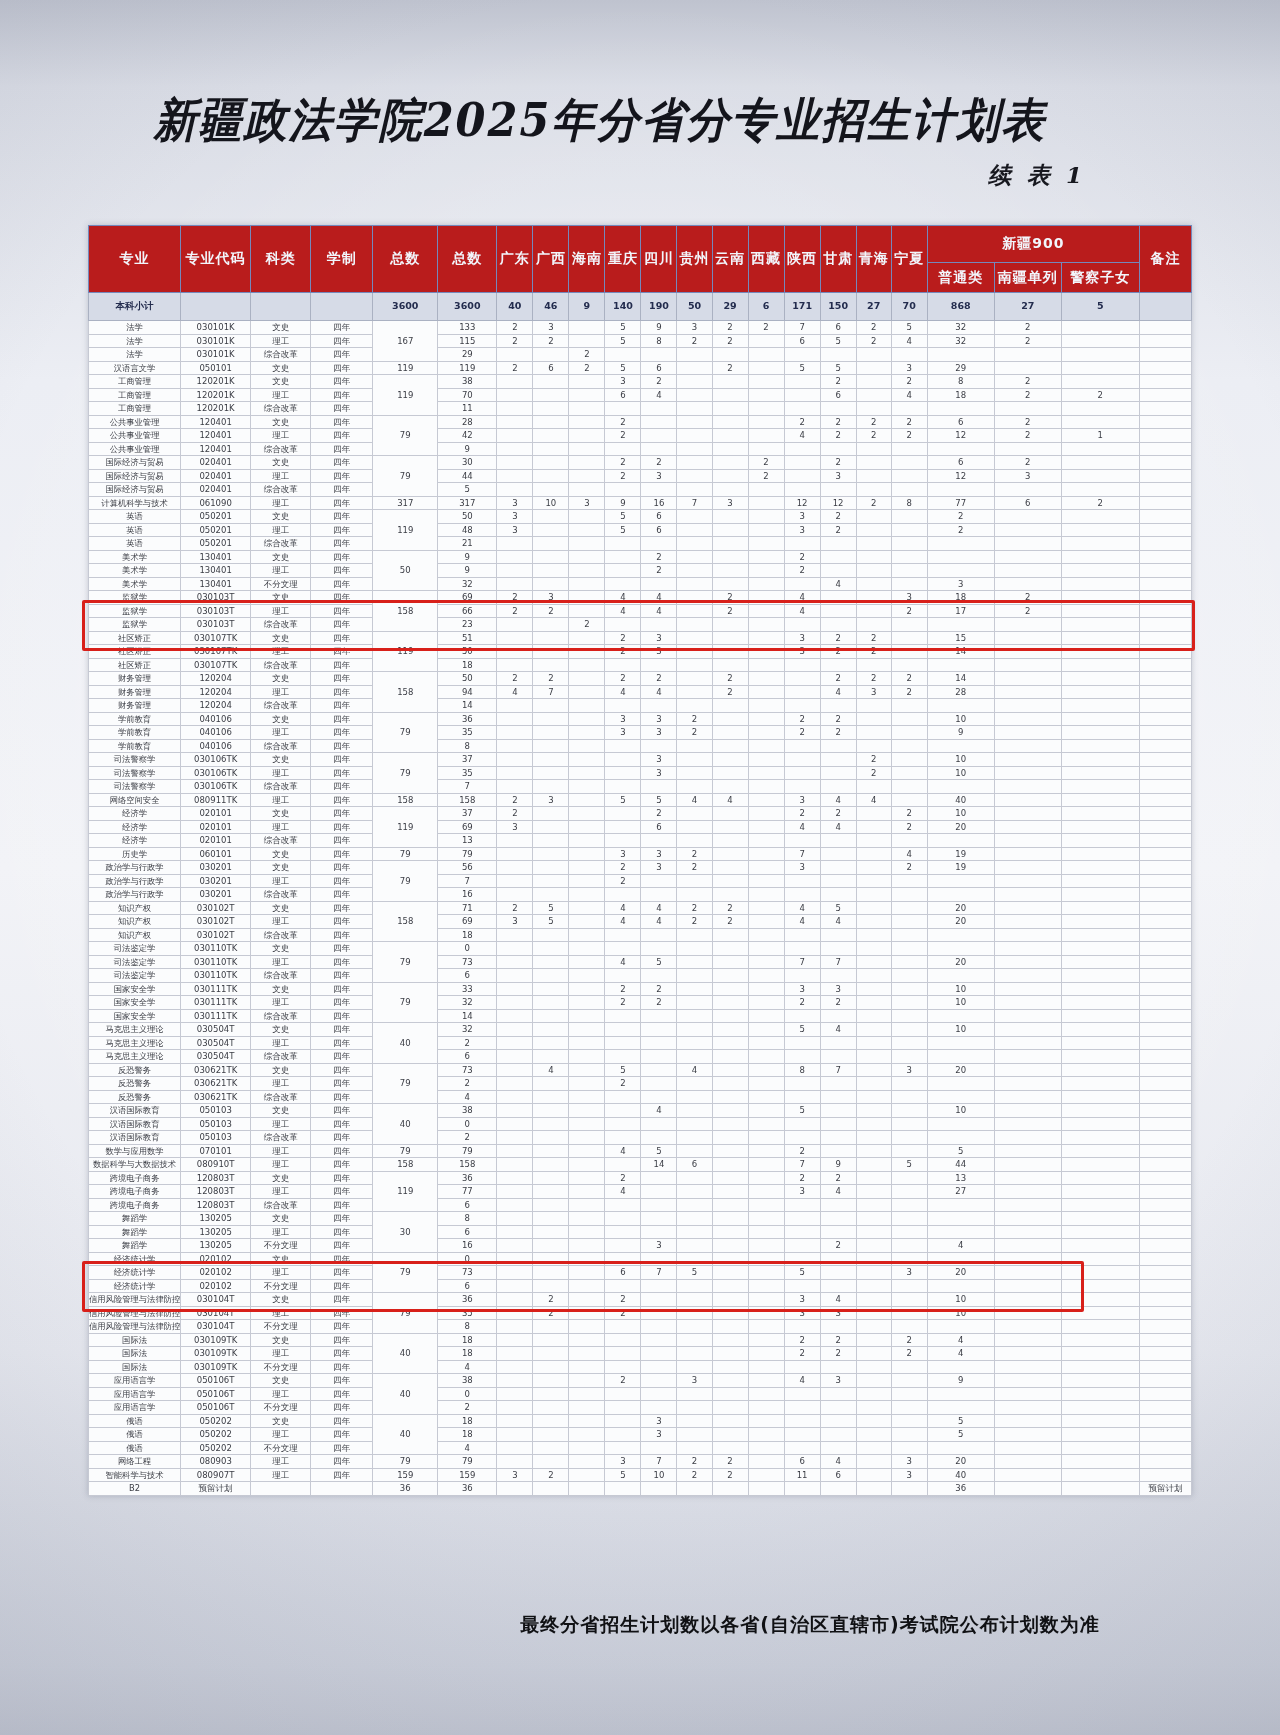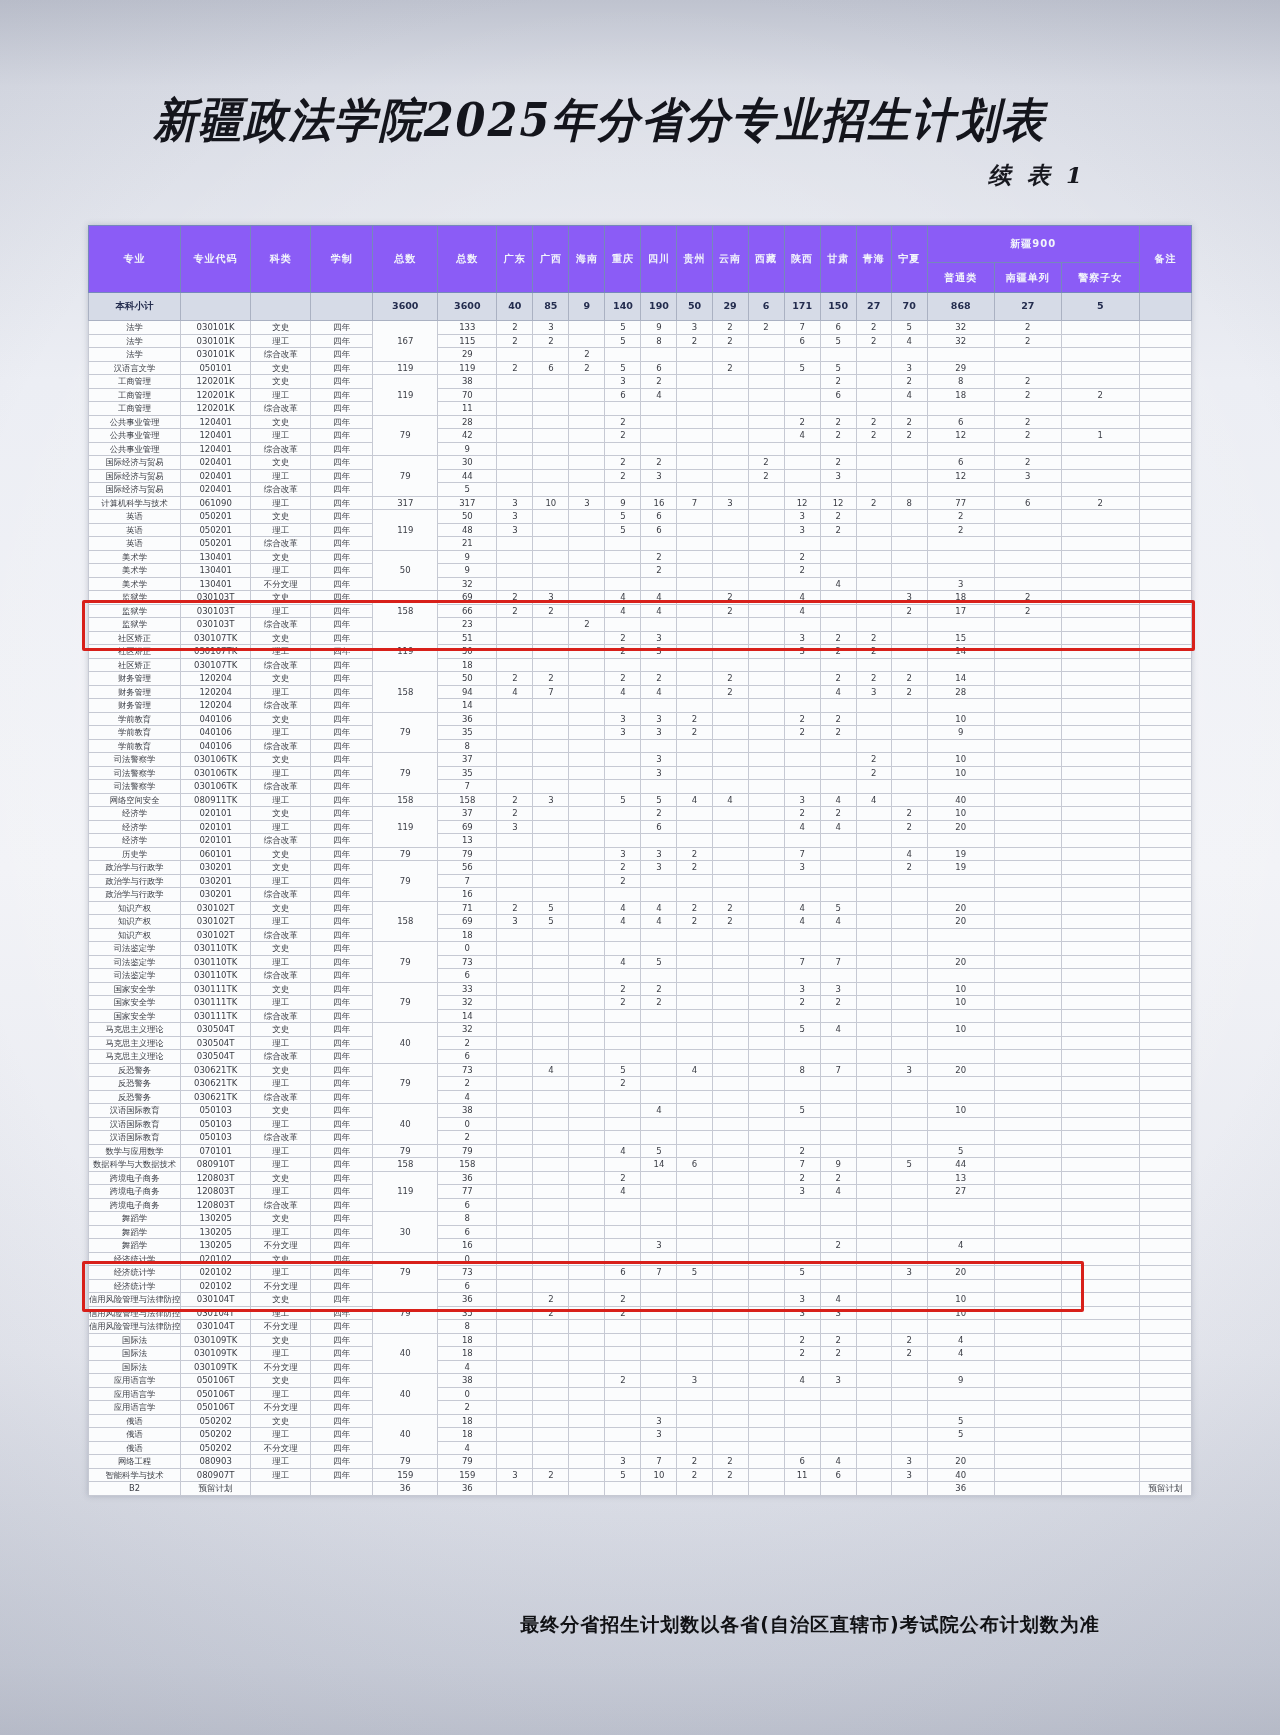--- a/index.html
+++ b/index.html
@@ -19,21 +19,21 @@
   .subtitle{
     position:absolute;left:940px;top:160px;
     font-family:"DejaVu Serif","Liberation Serif",serif;
     font-size:23px;font-weight:bold;color:#17181f;letter-spacing:4px;font-style:italic;margin-left:48px;
   }
   .table-wrap{position:absolute;left:88px;top:225px;width:1104px;}
   table{border-collapse:collapse;table-layout:fixed;width:1104px;background:#fbfcfd;
         box-shadow:0 0 6px rgba(60,66,90,.25);}
   th,td{border:1px solid #c6c9d3;padding:0;text-align:center;vertical-align:middle;overflow:hidden;}
   thead th{
-    background:#8b5cf6;color:#f2f5fb;font-weight:bold;font-size:10px;
+    background:#b91c1c;color:#f2f5fb;font-weight:bold;font-size:14px;
     border:1px solid #7588bb;letter-spacing:1px;
   }
   thead tr.h1 th{height:36px;}
   thead tr.h2 th{height:29px;}
   tbody td{font-size:8.5px;color:#3a3c44;line-height:12.5px;white-space:nowrap;}
   tbody tr{height:12.5px;}
   tbody tr.subtotal{height:28px;}
   tbody tr.subtotal td{background:#d6dbe7;font-weight:bold;color:#232c4e;font-size:9.5px;border-color:#aab1c2;}
   tbody tr.group-start td{border-top:1px solid #9aa1b4;}
   td.c-major{font-size:8.3px;}
@@ -108,21 +108,21 @@
       </thead>
     <tbody id="tbody">
         <tr class="subtotal group-start">
           <td class="c-major">本科小计</td>
           <td></td>
           <td></td>
           <td></td>
           <td rowspan="1">3600</td>
           <td>3600</td>
           <td>40</td>
-          <td>85</td>
+          <td>46</td>
           <td>9</td>
           <td>140</td>
           <td>190</td>
           <td>50</td>
           <td>29</td>
           <td>6</td>
           <td>171</td>
           <td>150</td>
           <td>27</td>
           <td>70</td>

